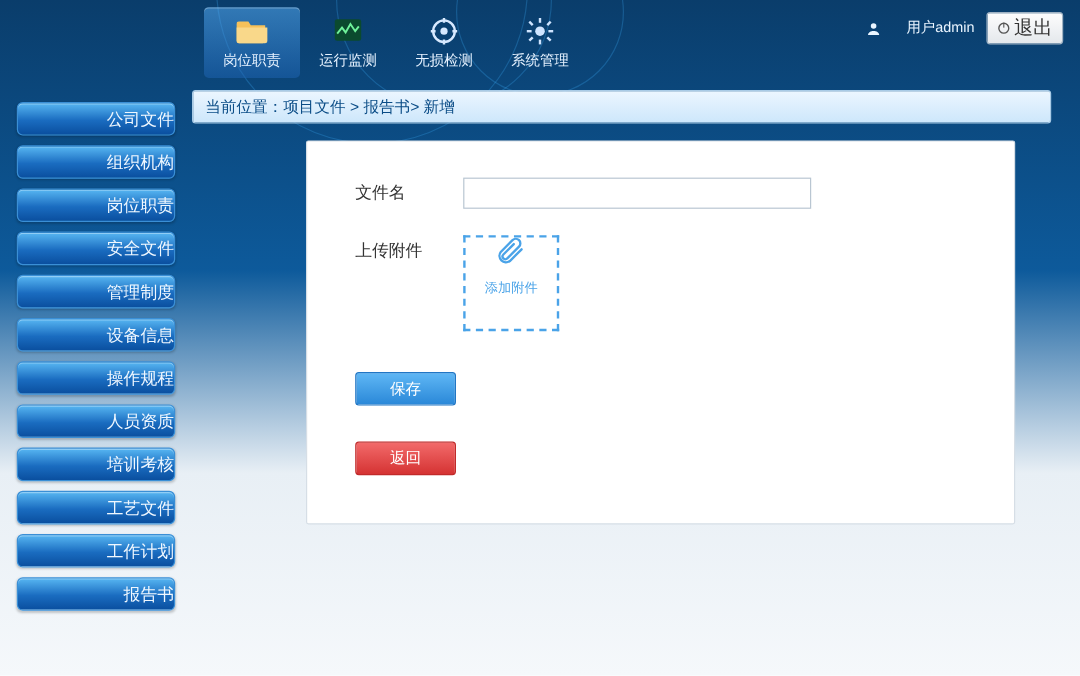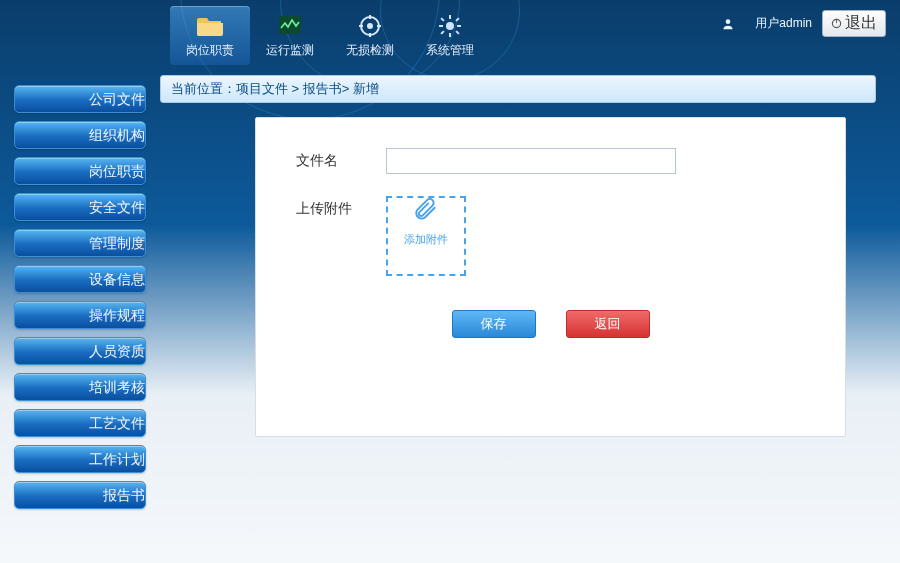--- a/index.html
+++ b/index.html
@@ -169,20 +169,21 @@
     }
     .checkbox-group label {
       display: flex; align-items: center; gap: 5px;
       font-size: 13px;
     }
     .action-row {
       display: flex;
       justify-content: center;
       gap: 30px;
       margin-top: 34px;
+      flex-direction: column;
     }
     .btn {
       width: 84px; height: 28px;
       border-radius: 3px;
       color: #fff;
       border: none;
       font-size: 13px;
       cursor: pointer;
     }
     .btn-save {

